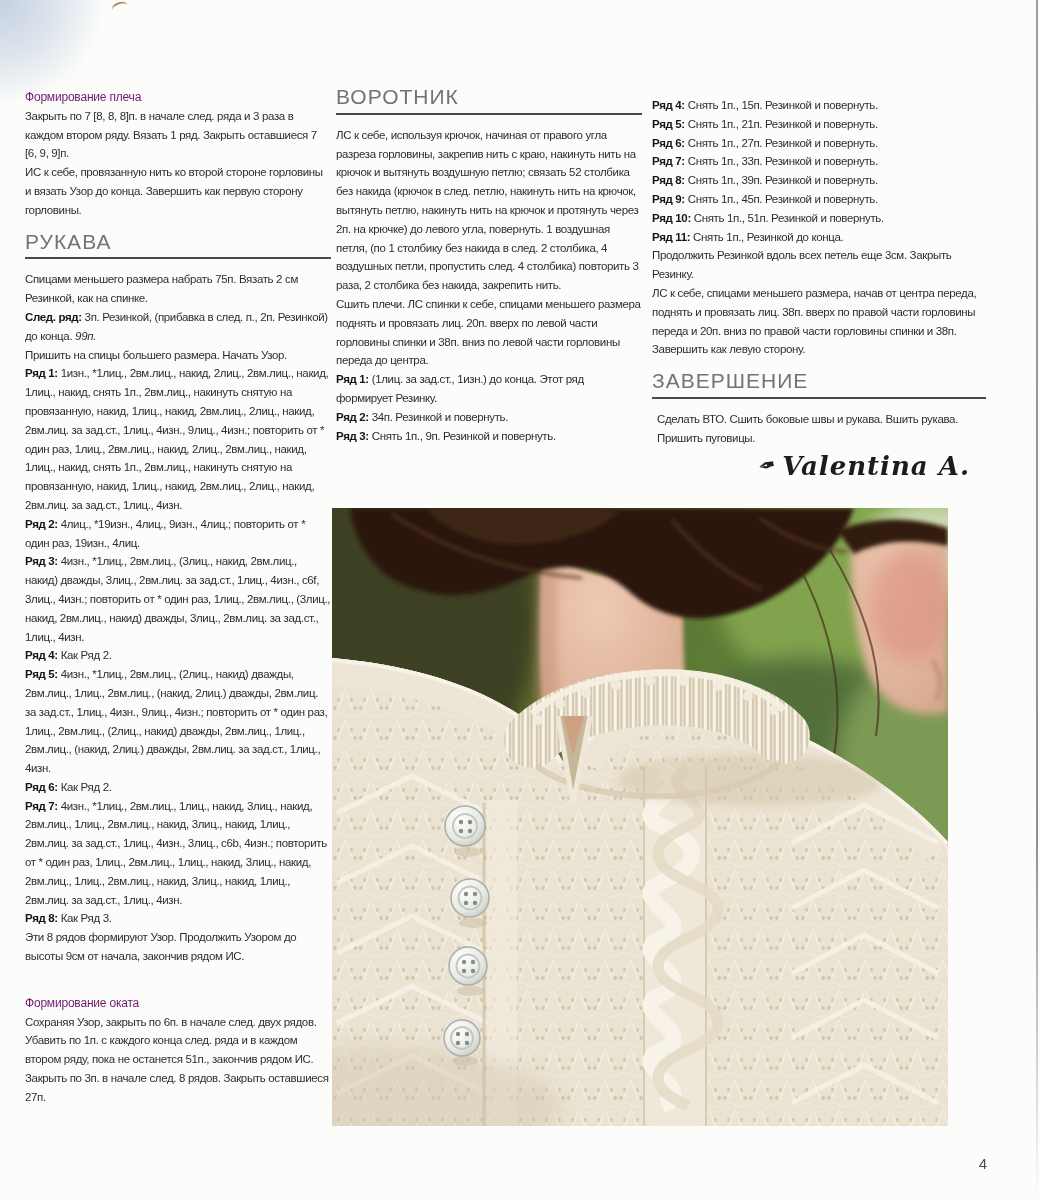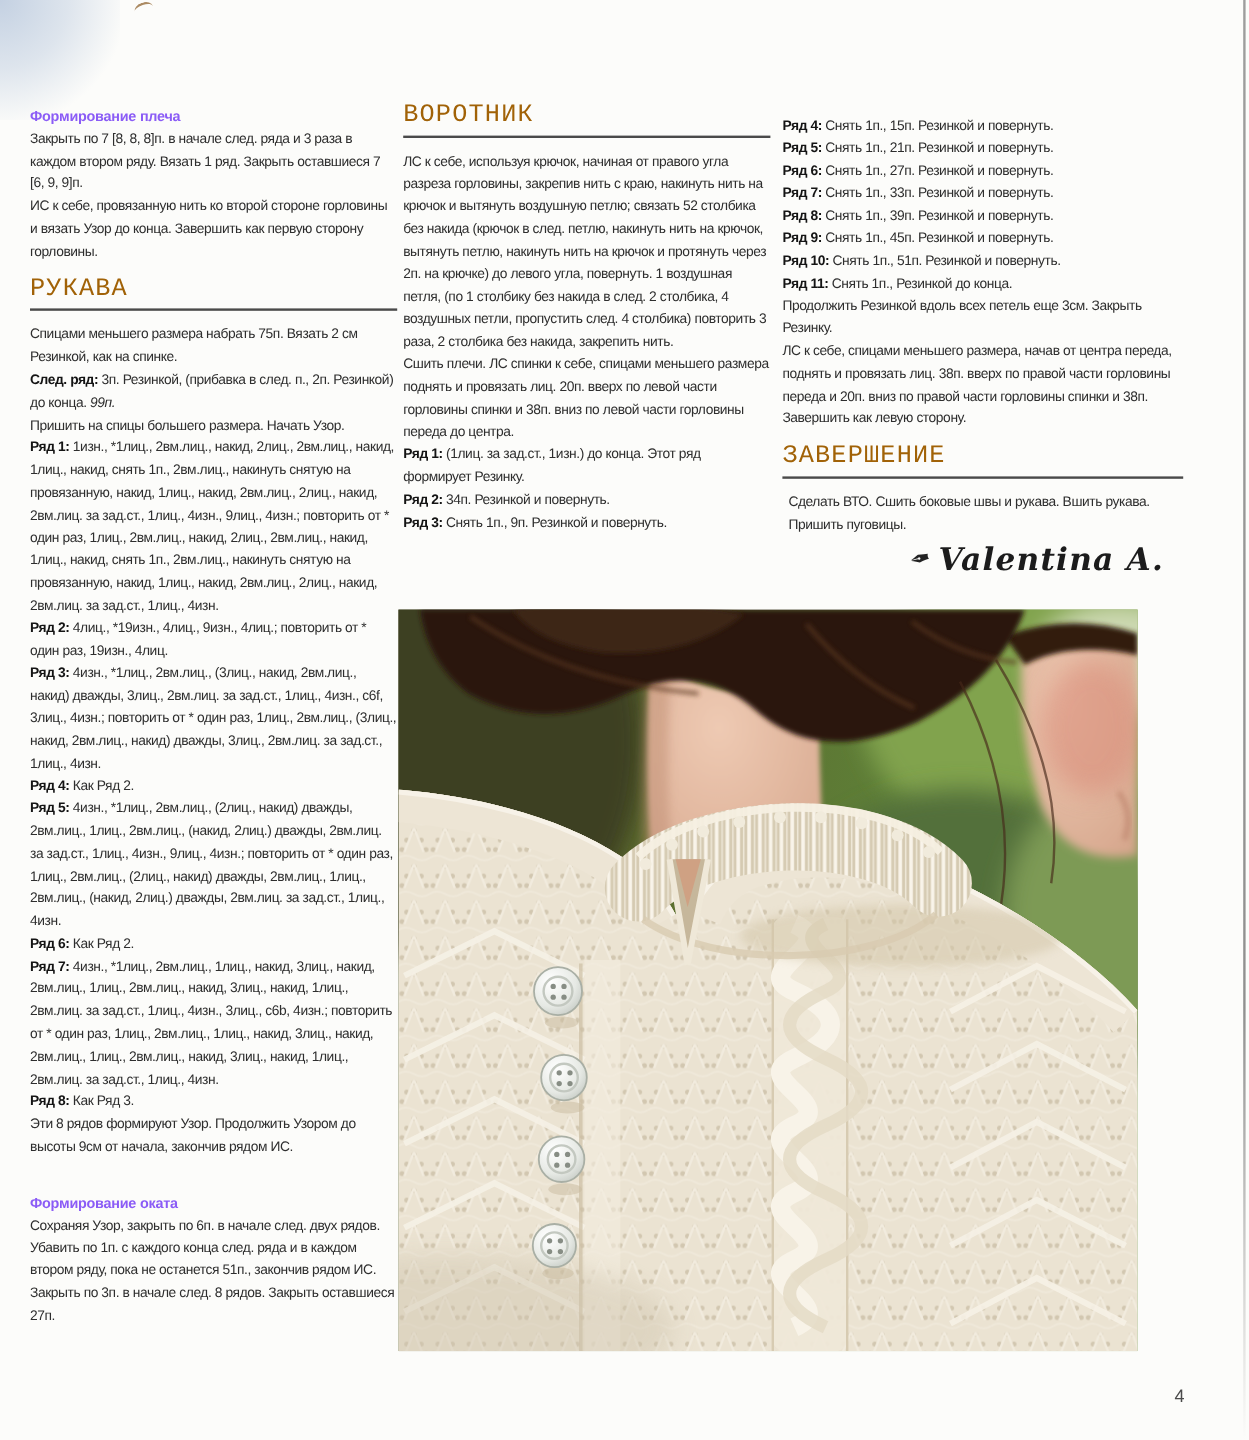--- a/index.html
+++ b/index.html
@@ -11,25 +11,25 @@
   }
   #page{position:absolute;inset:0;}
   .col{
     position:absolute;
     font-size:11.5px;line-height:18.8px;letter-spacing:-0.35px;
     text-align:left;
   }
   #col-left{left:25px;top:88px;width:306px;}
   #col-mid{left:336px;top:88px;width:306px;}
   #col-right{left:652px;top:96px;width:334px;}
-  .sec-title{font-weight:bold;color:#8b5cf6;font-size:12px;letter-spacing:-0.2px;}
+  .sec-title{font-weight:normal;color:#701a75;font-size:12px;letter-spacing:-0.2px;}
   .sec-title.mt{margin-top:28px;}
   .sec-header{
-    font-family:Liberation Mono, monospace;font-weight:400;
-    font-size:21px;color:#a16207;letter-spacing:1px;
+    font-family:Liberation Sans, sans-serif;font-weight:400;
+    font-size:21px;color:#737373;letter-spacing:1px;
     border-bottom:2px solid #4a4a4a;padding-bottom:6px;margin:0 0 11px 0;
   }
   .hdr-gap{margin-top:13px;}
   .para{margin:0;}
   .para i{}
   .runin{color:#141414;font-weight:bold;}
   .indent .para{padding-left:5px;}
   .signature{
     margin-top:9px;text-align:right;padding-right:16px;
     font-family:"DejaVu Serif", serif;font-style:italic;font-weight:700;

